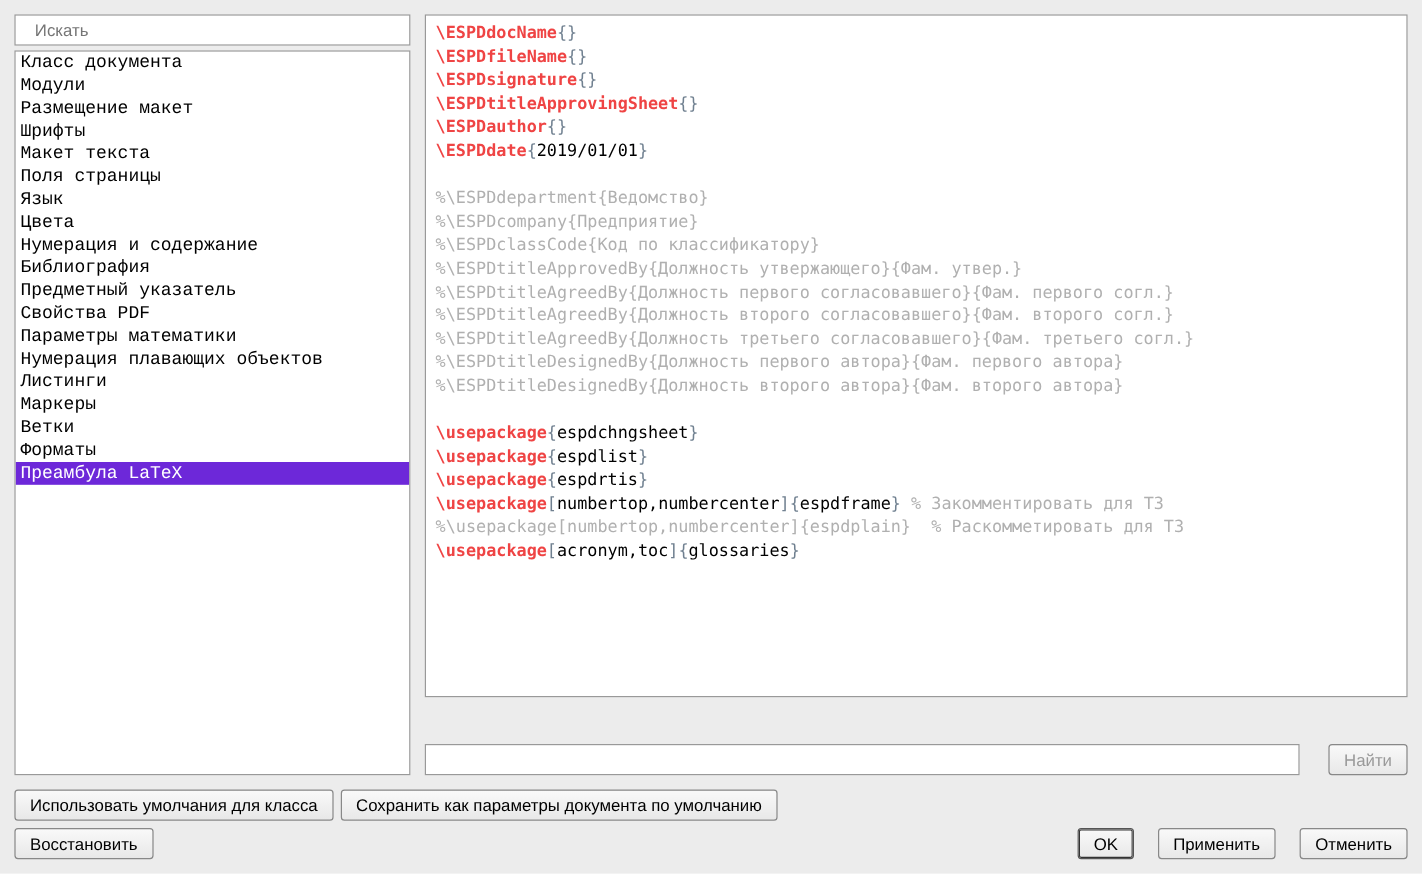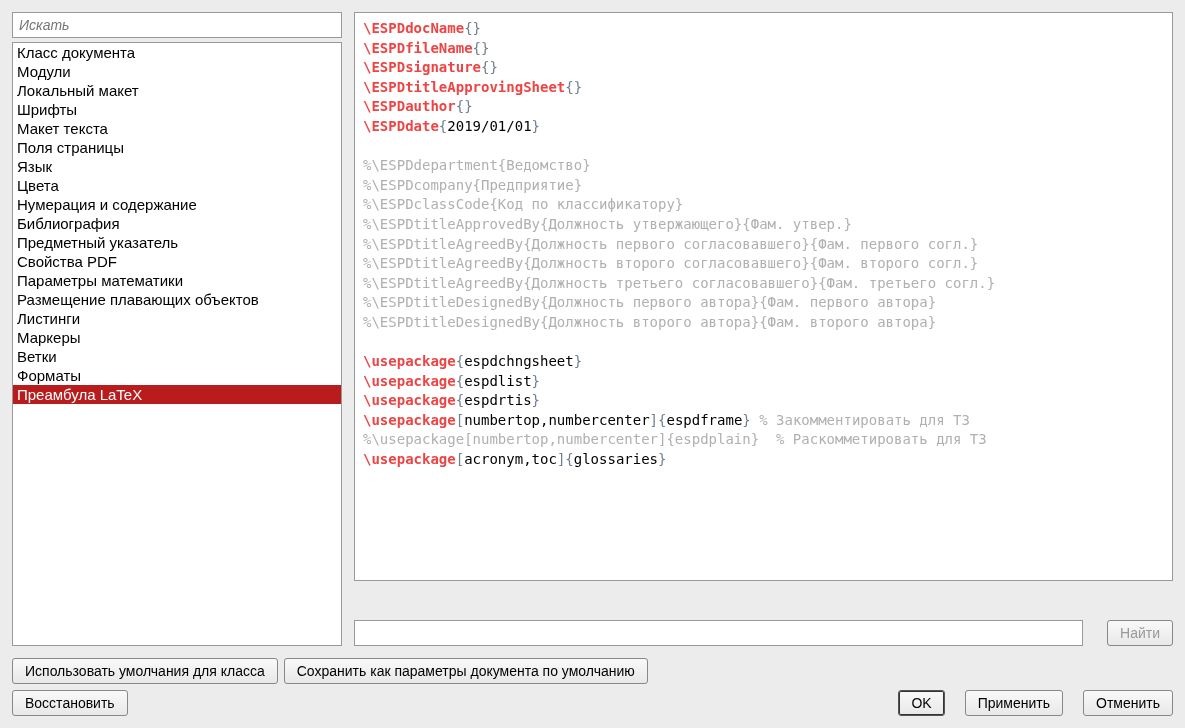--- a/index.html
+++ b/index.html
@@ -19,42 +19,42 @@
   flex: 1;
   min-height: 0;
 }
 .left-panel {
   width: 330px;
   display: flex;
   flex-direction: column;
 }
 .search-box {
   border: 1px solid #999;
-  padding: 4px 6px;
+  padding: 4px 16px;
   font-size: 14px;
   color: #888;
-  font-style: italic;
   background: #fff;
   margin-bottom: 4px;
   outline: none;
 }
 .category-list {
   flex: 1;
   border: 1px solid #999;
   background: #fff;
   overflow-y: auto;
+  font-family: Liberation Mono, monospace;
 }
 .category-list .cat-item {
   padding: 1px 4px;
   font-size: 15px;
   color: #000;
   cursor: pointer;
 }
 .category-list .cat-item.selected {
-  background: #b91c1c;
+  background: #6d28d9;
   color: #fff;
 }
 .right-panel {
   flex: 1;
   display: flex;
   flex-direction: column;
   gap: 8px;
 }
 .code-area {
   flex: 1;
@@ -122,32 +122,32 @@
 </style>
 </head>
 <body>
 
 <div class="top-area">
   <div class="left-panel">
     <input class="search-box" type="text" placeholder="Искать" style="">
     <div class="category-list" id="cat-list">
         <div class="cat-item">Класс документа</div>
         <div class="cat-item">Модули</div>
-        <div class="cat-item">Локальный макет</div>
+        <div class="cat-item">Размещение макет</div>
         <div class="cat-item">Шрифты</div>
         <div class="cat-item">Макет текста</div>
         <div class="cat-item">Поля страницы</div>
         <div class="cat-item">Язык</div>
         <div class="cat-item">Цвета</div>
         <div class="cat-item">Нумерация и содержание</div>
         <div class="cat-item">Библиография</div>
         <div class="cat-item">Предметный указатель</div>
         <div class="cat-item">Свойства PDF</div>
         <div class="cat-item">Параметры математики</div>
-        <div class="cat-item">Размещение плавающих объектов</div>
+        <div class="cat-item">Нумерация плавающих объектов</div>
         <div class="cat-item">Листинги</div>
         <div class="cat-item">Маркеры</div>
         <div class="cat-item">Ветки</div>
         <div class="cat-item">Форматы</div>
         <div class="cat-item selected">Преамбула LaTeX</div>
       </div>
   </div>
 
   <div class="right-panel">
     <div class="code-area" id="code-area"><div class="code-line"><span class="tok-cmd">\ESPDdocName</span><span class="tok-br">{}</span></div><div class="code-line"><span class="tok-cmd">\ESPDfileName</span><span class="tok-br">{}</span></div><div class="code-line"><span class="tok-cmd">\ESPDsignature</span><span class="tok-br">{}</span></div><div class="code-line"><span class="tok-cmd">\ESPDtitleApprovingSheet</span><span class="tok-br">{}</span></div><div class="code-line"><span class="tok-cmd">\ESPDauthor</span><span class="tok-br">{}</span></div><div class="code-line"><span class="tok-cmd">\ESPDdate</span><span class="tok-br">{</span><span class="tok-plain">2019/01/01</span><span class="tok-br">}</span></div><div class="code-line">&nbsp;</div><div class="code-line"><span class="tok-comment">%\ESPDdepartment{Ведомство}</span></div><div class="code-line"><span class="tok-comment">%\ESPDcompany{Предприятие}</span></div><div class="code-line"><span class="tok-comment">%\ESPDclassCode{Код по классификатору}</span></div><div class="code-line"><span class="tok-comment">%\ESPDtitleApprovedBy{Должность утвержающего}{Фам. утвер.}</span></div><div class="code-line"><span class="tok-comment">%\ESPDtitleAgreedBy{Должность первого согласовавшего}{Фам. первого согл.}</span></div><div class="code-line"><span class="tok-comment">%\ESPDtitleAgreedBy{Должность второго согласовавшего}{Фам. второго согл.}</span></div><div class="code-line"><span class="tok-comment">%\ESPDtitleAgreedBy{Должность третьего согласовавшего}{Фам. третьего согл.}</span></div><div class="code-line"><span class="tok-comment">%\ESPDtitleDesignedBy{Должность первого автора}{Фам. первого автора}</span></div><div class="code-line"><span class="tok-comment">%\ESPDtitleDesignedBy{Должность второго автора}{Фам. второго автора}</span></div><div class="code-line">&nbsp;</div><div class="code-line"><span class="tok-cmd">\usepackage</span><span class="tok-br">{</span><span class="tok-plain">espdchngsheet</span><span class="tok-br">}</span></div><div class="code-line"><span class="tok-cmd">\usepackage</span><span class="tok-br">{</span><span class="tok-plain">espdlist</span><span class="tok-br">}</span></div><div class="code-line"><span class="tok-cmd">\usepackage</span><span class="tok-br">{</span><span class="tok-plain">espdrtis</span><span class="tok-br">}</span></div><div class="code-line"><span class="tok-cmd">\usepackage</span><span class="tok-br">[</span><span class="tok-plain">numbertop,numbercenter</span><span class="tok-br">]</span><span class="tok-br">{</span><span class="tok-plain">espdframe</span><span class="tok-br">}</span><span class="tok-comment"> % Закомментировать для ТЗ</span></div><div class="code-line"><span class="tok-comment">%\usepackage[numbertop,numbercenter]{espdplain}  % Раскомметировать для ТЗ</span></div><div class="code-line"><span class="tok-cmd">\usepackage</span><span class="tok-br">[</span><span class="tok-plain">acronym,toc</span><span class="tok-br">]</span><span class="tok-br">{</span><span class="tok-plain">glossaries</span><span class="tok-br">}</span></div></div>

